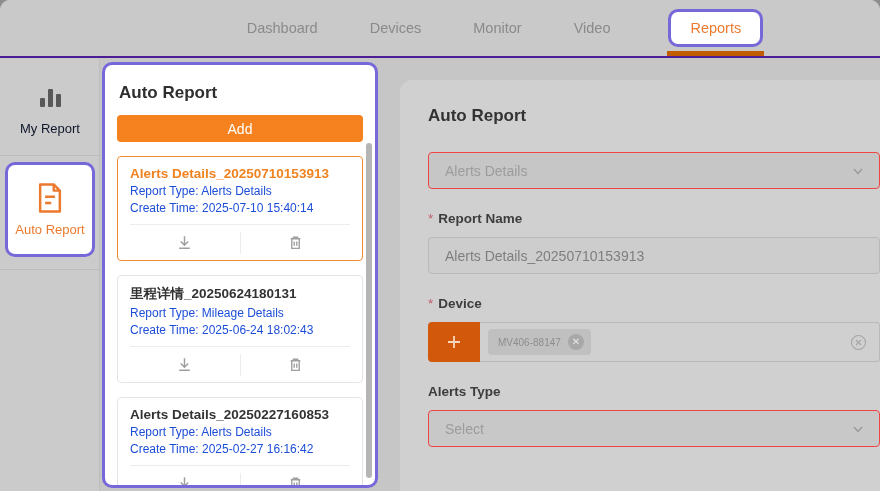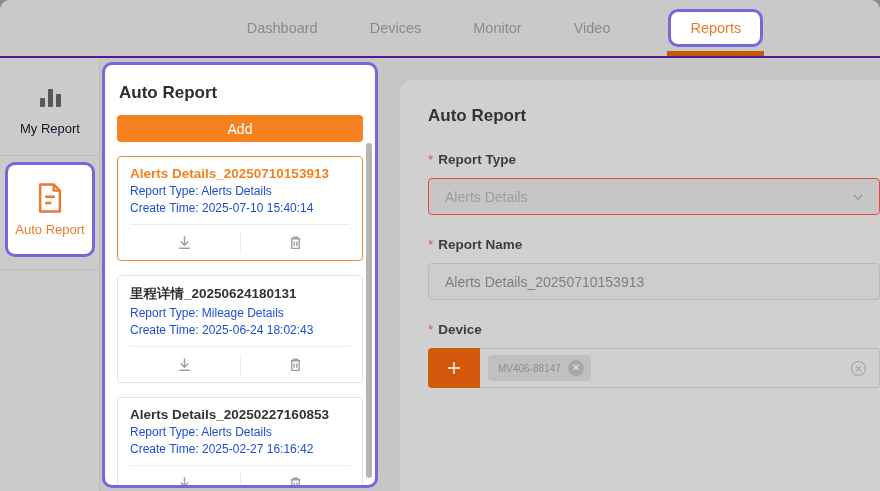--- a/index.html
+++ b/index.html
@@ -178,23 +178,20 @@
       </div>
     </div>
 
     <div class="scroll-thumb"></div>
   </div>
 
   <div class="form-card">
     <div class="form-heading">Auto Report</div>
 
     <div class="field">
-      <div class="field-label">
-        <span class="req">*</span><span>Report Type</span>
-      </div>
       <div class="select-box">
         <span class="ph">Alerts Details</span>
         <svg width="14" height="14" viewBox="0 0 14 14">
           <path d="M3 5 L7 9.4 L11 5" fill="none" stroke="#9b9b9b" stroke-width="1.5"></path>
         </svg>
       </div>
     </div>
 
     <div class="field">
       <div class="field-label">
@@ -222,15 +219,26 @@
           </span>
           <span class="spacer"></span>
           <svg width="17" height="17" viewBox="0 0 17 17">
             <circle cx="8.5" cy="8.5" r="7" fill="none" stroke="#a5a5a5" stroke-width="1.1"></circle>
             <path d="M6 6 L11 11 M11 6 L6 11" stroke="#a5a5a5" stroke-width="1.1"></path>
           </svg>
         </div>
       </div>
     </div>
 
+    <div class="field">
+      <div class="field-label">
+        <span>Alerts Type</span>
+      </div>
+      <div class="select-box" style="background:#c8c8c8">
+        <span class="ph">Select</span>
+        <svg width="14" height="14" viewBox="0 0 14 14">
+          <path d="M3 5 L7 9.4 L11 5" fill="none" stroke="#9b9b9b" stroke-width="1.5"></path>
+        </svg>
+      </div>
+    </div>
   </div>
 
 </div>
 
 </body></html>

